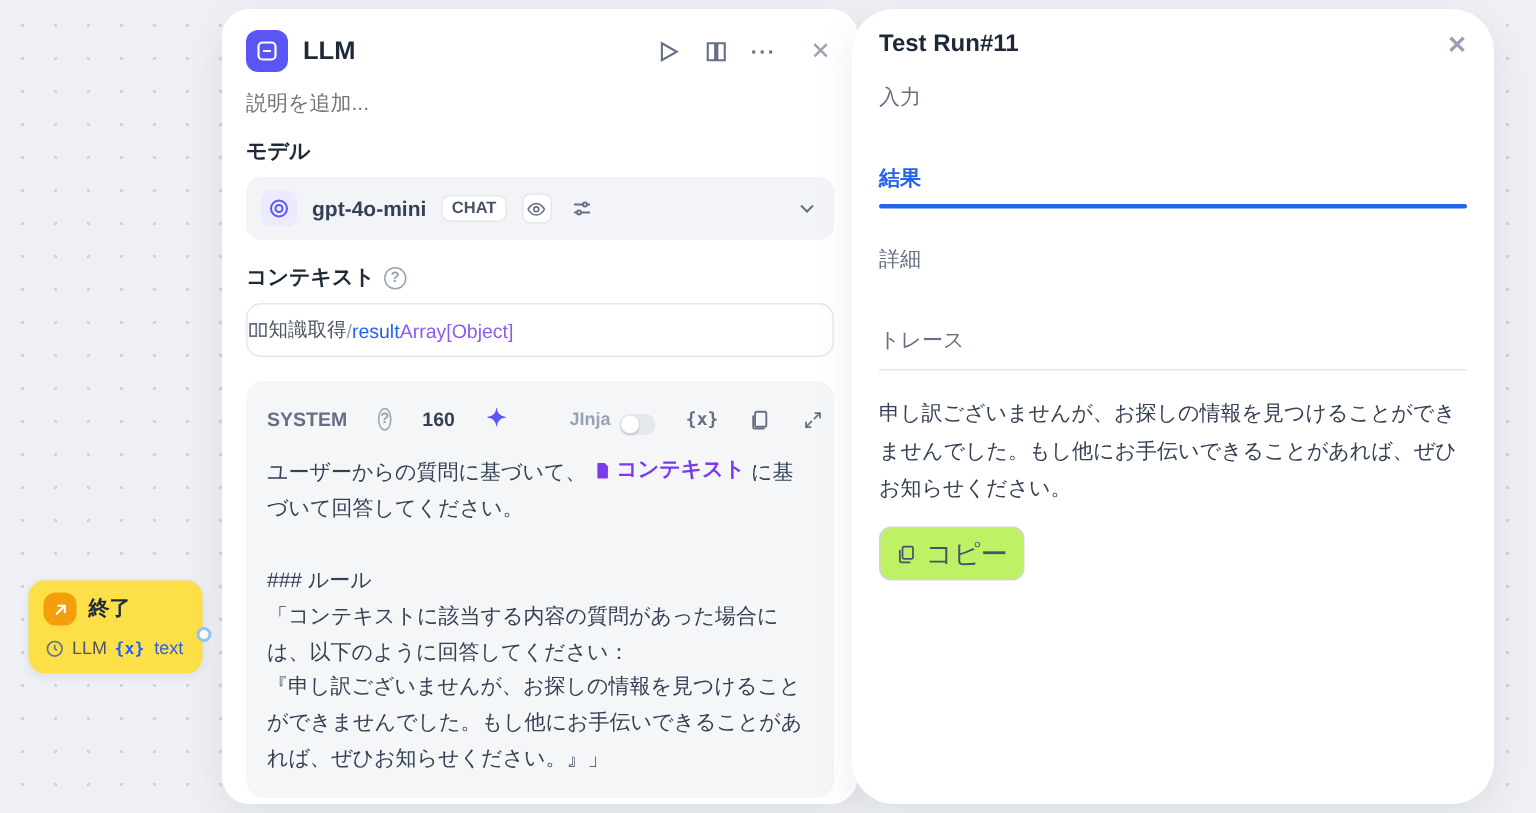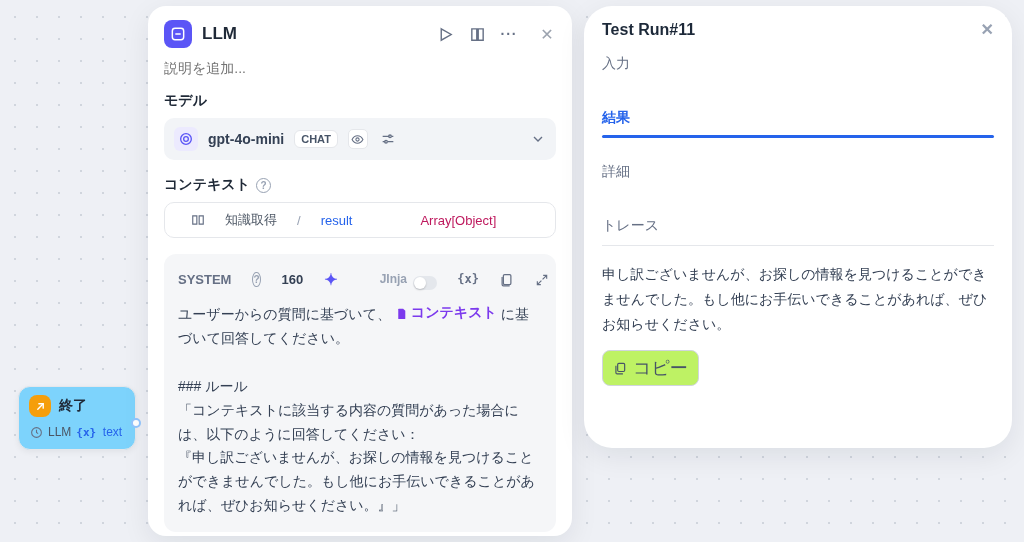--- a/index.html
+++ b/index.html
@@ -35,21 +35,21 @@
     background-image:radial-gradient(circle,#d0d5dd 1px,transparent 1px);
     background-size:22px 22px;
     background-position:4px 6px;
   }
 
   
   .node-end{
     position:absolute;
     left:18px; top:386px;
     width:118px;
-    background:#7dd3fc;
+    background:#fde047;
     border:1px solid var(--border);
     border-radius:12px;
     box-shadow:0 2px 6px rgba(0,0,0,.06);
     padding:8px 10px 10px;
   }
   .node-end .hdr{display:flex;align-items:center;gap:8px;font-weight:600;}
   .badge-orange{
     width:22px;height:22px;border-radius:8px;
     background:var(--orange);
     display:flex;align-items:center;justify-content:center;
@@ -113,32 +113,32 @@
   .model-name{font-weight:600;color:#344054;}
   .badge-chat{font-size:11px;font-weight:700;background:#fff;border:1px solid var(--border);border-radius:6px;padding:2px 6px;color:#475467;}
   .mini-ico{width:20px;height:20px;border-radius:5px;background:#fff;border:1px solid var(--border);display:flex;align-items:center;justify-content:center;}
   .model-bar .flex-spacer{flex:1;}
 
   .context-hdr{display:flex;align-items:center;gap:6px;padding:16px 16px 8px;font-weight:700;}
   .help-ico{width:15px;height:15px;border:1.5px solid #98a2b3;color:#98a2b3;border-radius:50%;font-size:10px;display:flex;align-items:center;justify-content:center;font-weight:700;}
 
   .chip-row{
     margin:0 16px;
-    display:flex;align-items:center;gap:20px;
+    display:flex;align-items:center;gap:0;
     border:1px solid var(--border);
     border-radius:10px;
-    padding:8px 26px;
+    padding:8px 0;
     font-size:13px;
     color:var(--text-mid);
   }
   .chip-row .book-ico{color:#667085;}
   .chip-row .link1{color:var(--text-mid);}
   .chip-row .sep{color:#98a2b3;}
   .chip-row .link2{color:var(--blue-link);font-weight:500;}
-  .chip-row .tail{color:#be185d;margin-left:48px;}
+  .chip-row .tail{color:#8b5cf6;}
 
   .system-card{
     margin:16px 16px 0;
     background:#f5f6f8;
     border-radius:12px;
     padding:12px 14px 14px;
     font-size:14px;
     color:#344054;
     line-height:1.7;
     min-height:260px;
@@ -157,22 +157,22 @@
   .sys-action{width:20px;height:20px;display:flex;align-items:center;justify-content:center;color:#667085;}
   .ctx-chip{
     display:inline-flex;align-items:center;gap:3px;
     color:var(--violet);font-weight:600;
   }
   .ctx-chip .file-ico{color:var(--violet);}
 
   
   .panel-run{
     position:absolute;
-    left:584px; top:6px;
-    width:428px; height:442px;
+    left:568px; top:6px;
+    width:428px; height:530px;
     background:var(--panel-bg);
     border-radius:28px;
     box-shadow:var(--panel-shadow);
     padding:14px 18px;
   }
   .panel-run .hdr{
     display:flex;align-items:center;justify-content:space-between;
     font-weight:700;font-size:16px;color:#1d2939;
   }
   .panel-run .hdr .close{color:#98a2b3;font-size:16px;cursor:pointer;}

